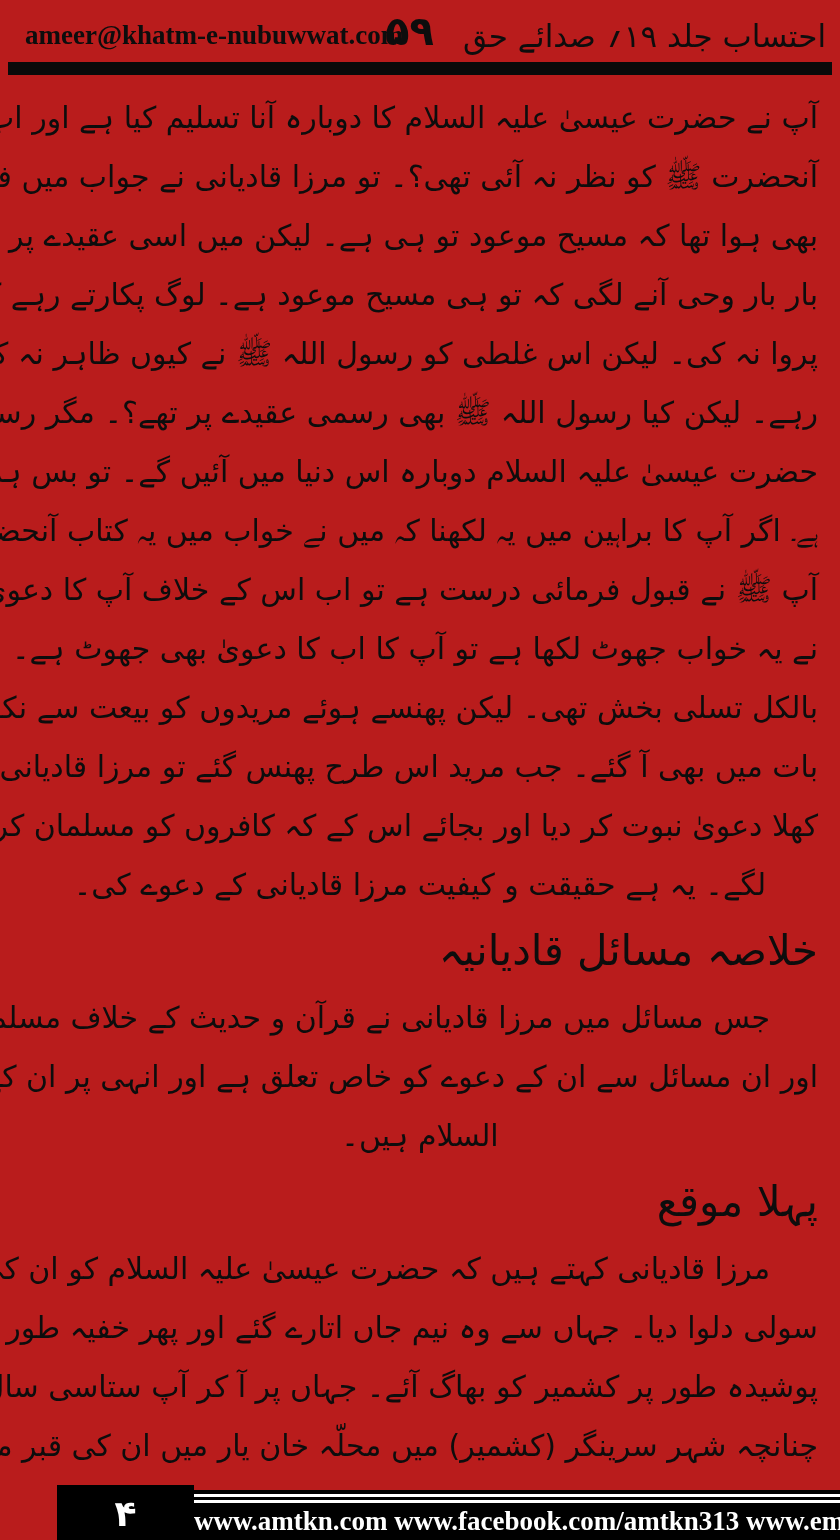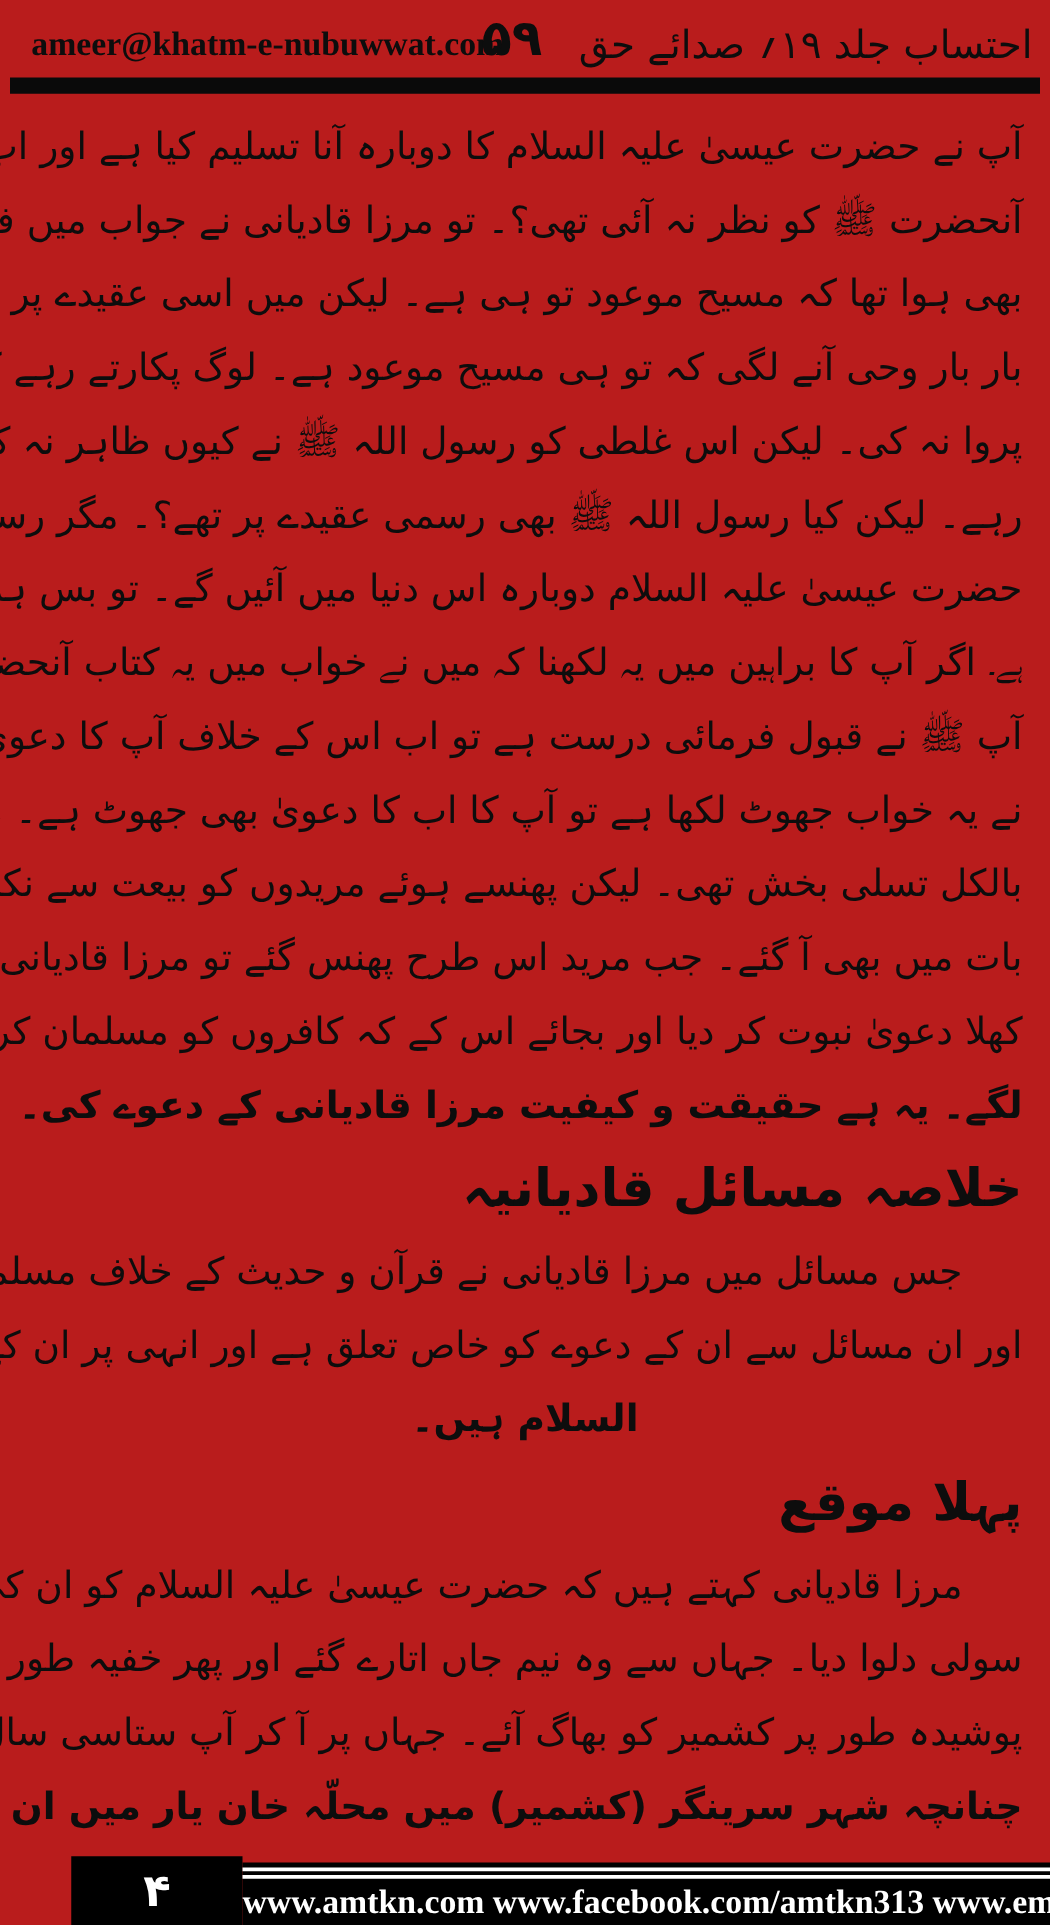--- a/index.html
+++ b/index.html
@@ -36,25 +36,25 @@
   .body-text{
     position:absolute;left:0;right:0;top:88px;
     padding:0 22px;
     direction:rtl;
   }
   .line{
     font-size:30px;height:59px;line-height:59px;
     white-space:nowrap;overflow:visible;
   }
   .align-justify{text-align:justify;text-align-last:justify;}
-  .align-center{text-align:left;text-align-last:center;font-weight:bold;}
+  .align-center{text-align:left;text-align-last:center;}
   .align-right{text-align:right;text-align-last:right;}
   .indent{padding-right:48px;}
   .heading{
-    font-size:42px;font-weight:bold;
+    font-size:42px;font-weight:normal;
     height:74px;line-height:74px;
     text-align:right;text-align-last:right;
   }
   
   .footer-pagenum-box{
     position:absolute;left:57px;top:1485px;width:137px;height:55px;
     background:#000;color:#fff;
     text-align:center;line-height:57px;
     font-size:36px;font-weight:bold;
   }

